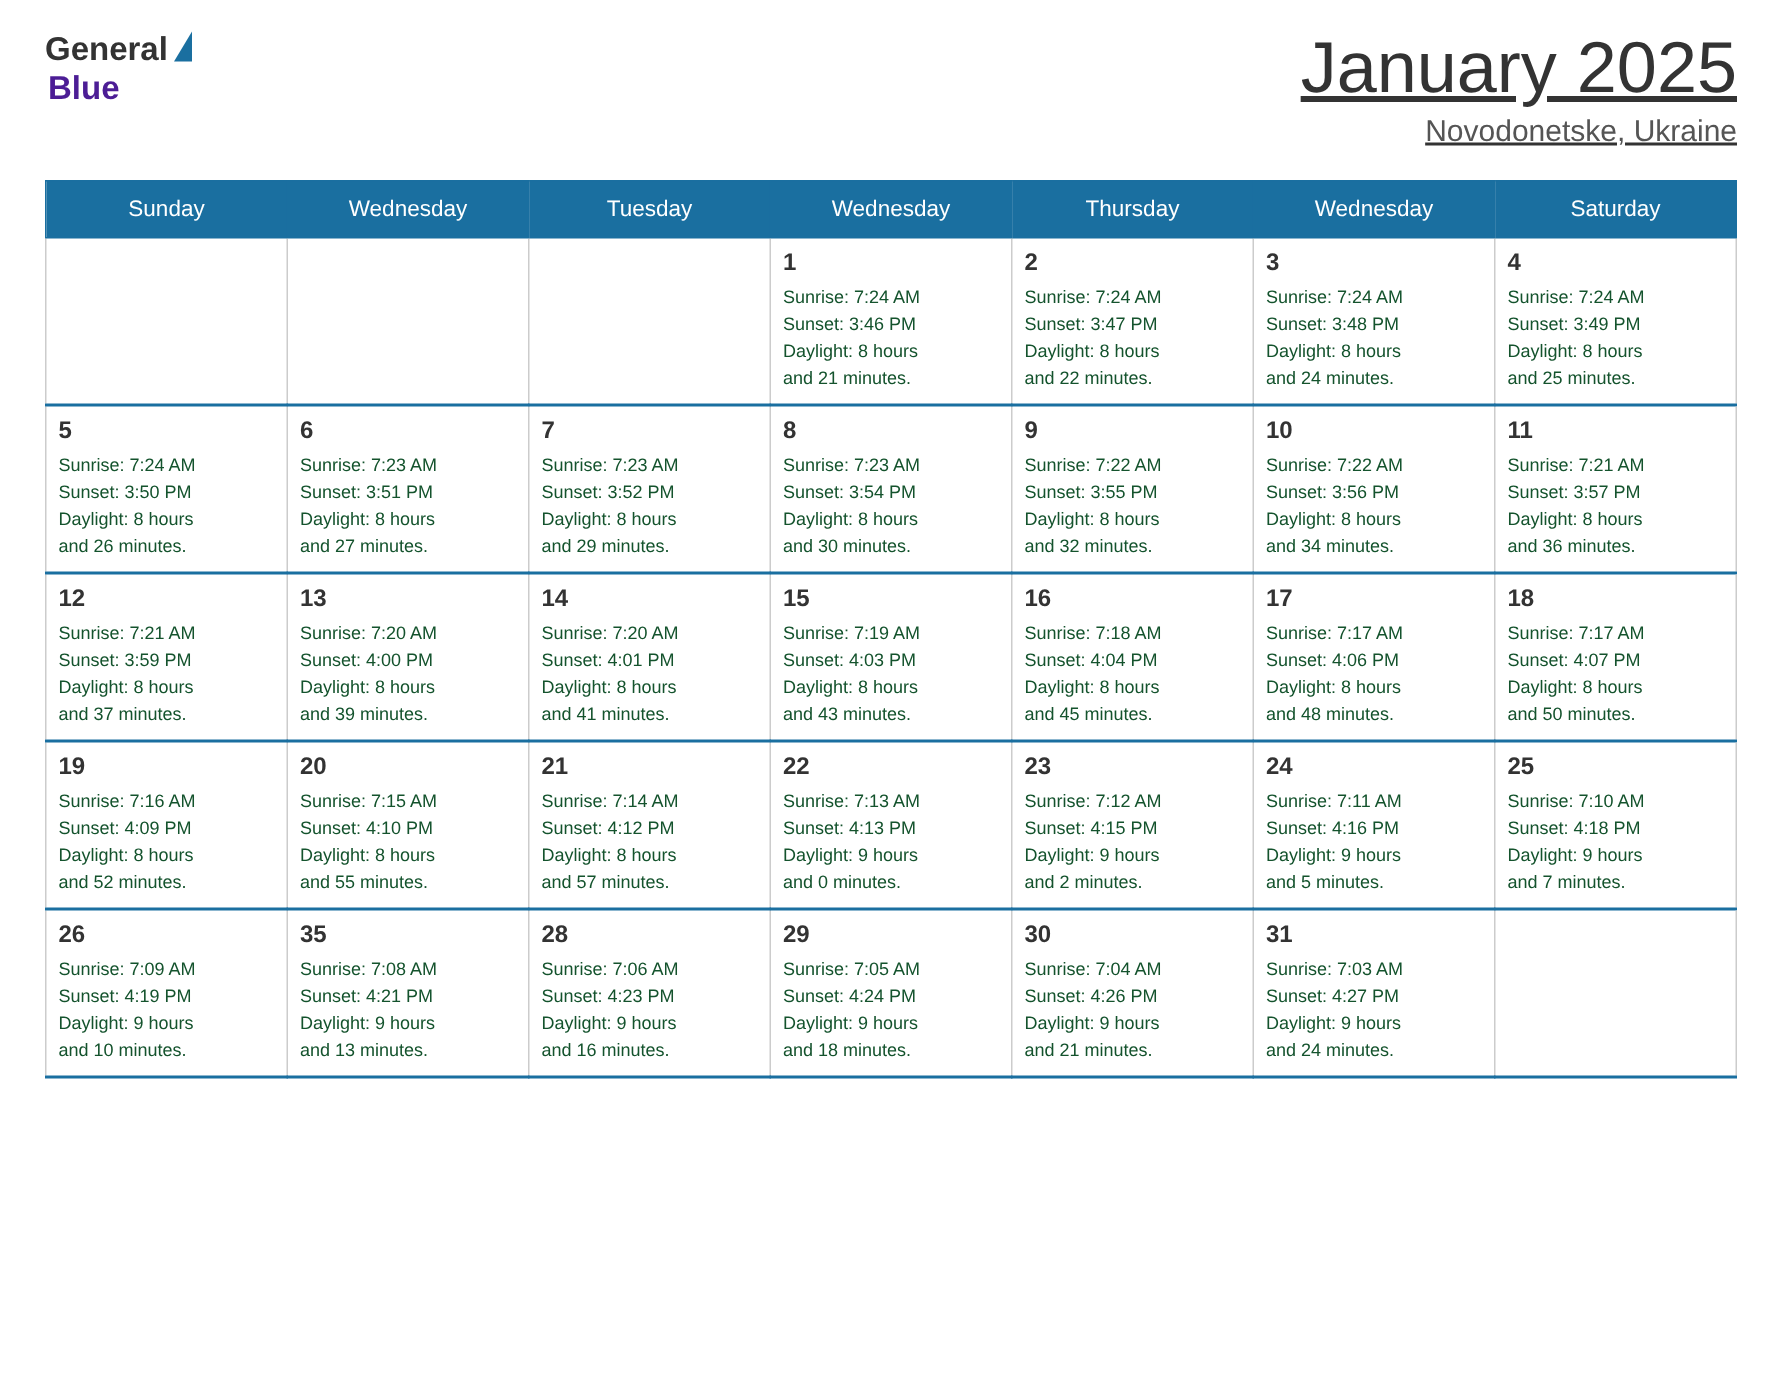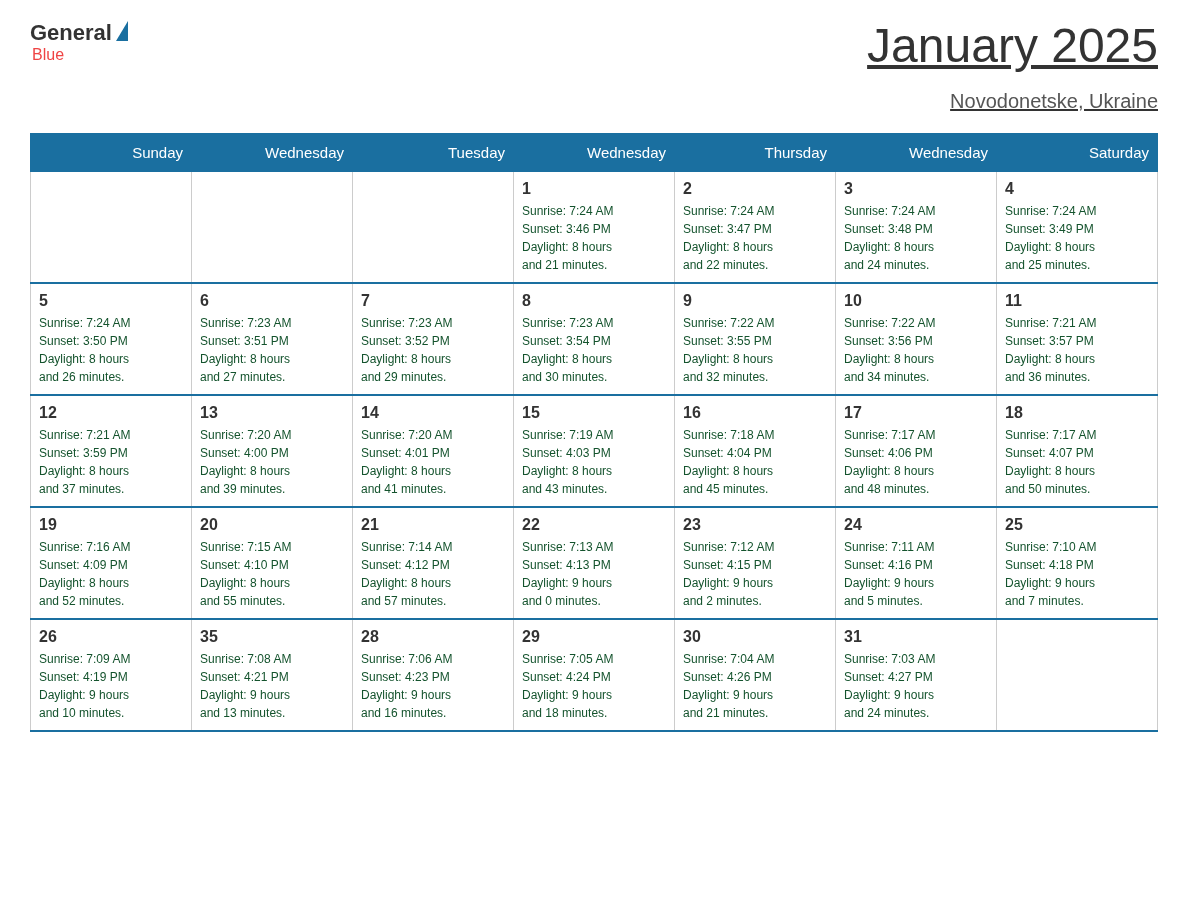--- a/index.html
+++ b/index.html
@@ -31,50 +31,50 @@
     }
     .logo-triangle {
       width: 0;
       height: 0;
       border-left: 12px solid transparent;
       border-bottom: 20px solid #1a6fa0;
       margin-left: 4px;
       margin-top: -4px;
     }
     .logo-blue {
-      font-size: 16px;
-      font-weight: normal;
-      color: #ef4444;
+      font-size: 22px;
+      font-weight: bold;
+      color: #4c1d95;
       margin-left: 2px;
     }
     .title-block {
       text-align: right;
       text-decoration: underline;
     }
     .month-title {
       font-size: 48px;
       font-weight: normal;
       color: #333;
       line-height: 1.1;
     }
     .location {
       font-size: 20px;
       color: #555;
-      margin-top: 17px;
+      margin-top: 4px;
     }
     .calendar {
       width: 100%;
       border-collapse: collapse;
       border: 1px solid #ccc;
     }
     .calendar thead tr th {
       background-color: #1a6fa0;
       color: #ffffff;
       padding: 10px 8px;
-      text-align: right;
+      text-align: center;
       font-size: 15px;
       font-weight: normal;
       border: 1px solid #1a6fa0;
     }
     .calendar tbody tr td {
       vertical-align: top;
       padding: 8px;
       border: 1px solid #ccc;
       width: calc(100% / 7);
       min-height: 90px;

